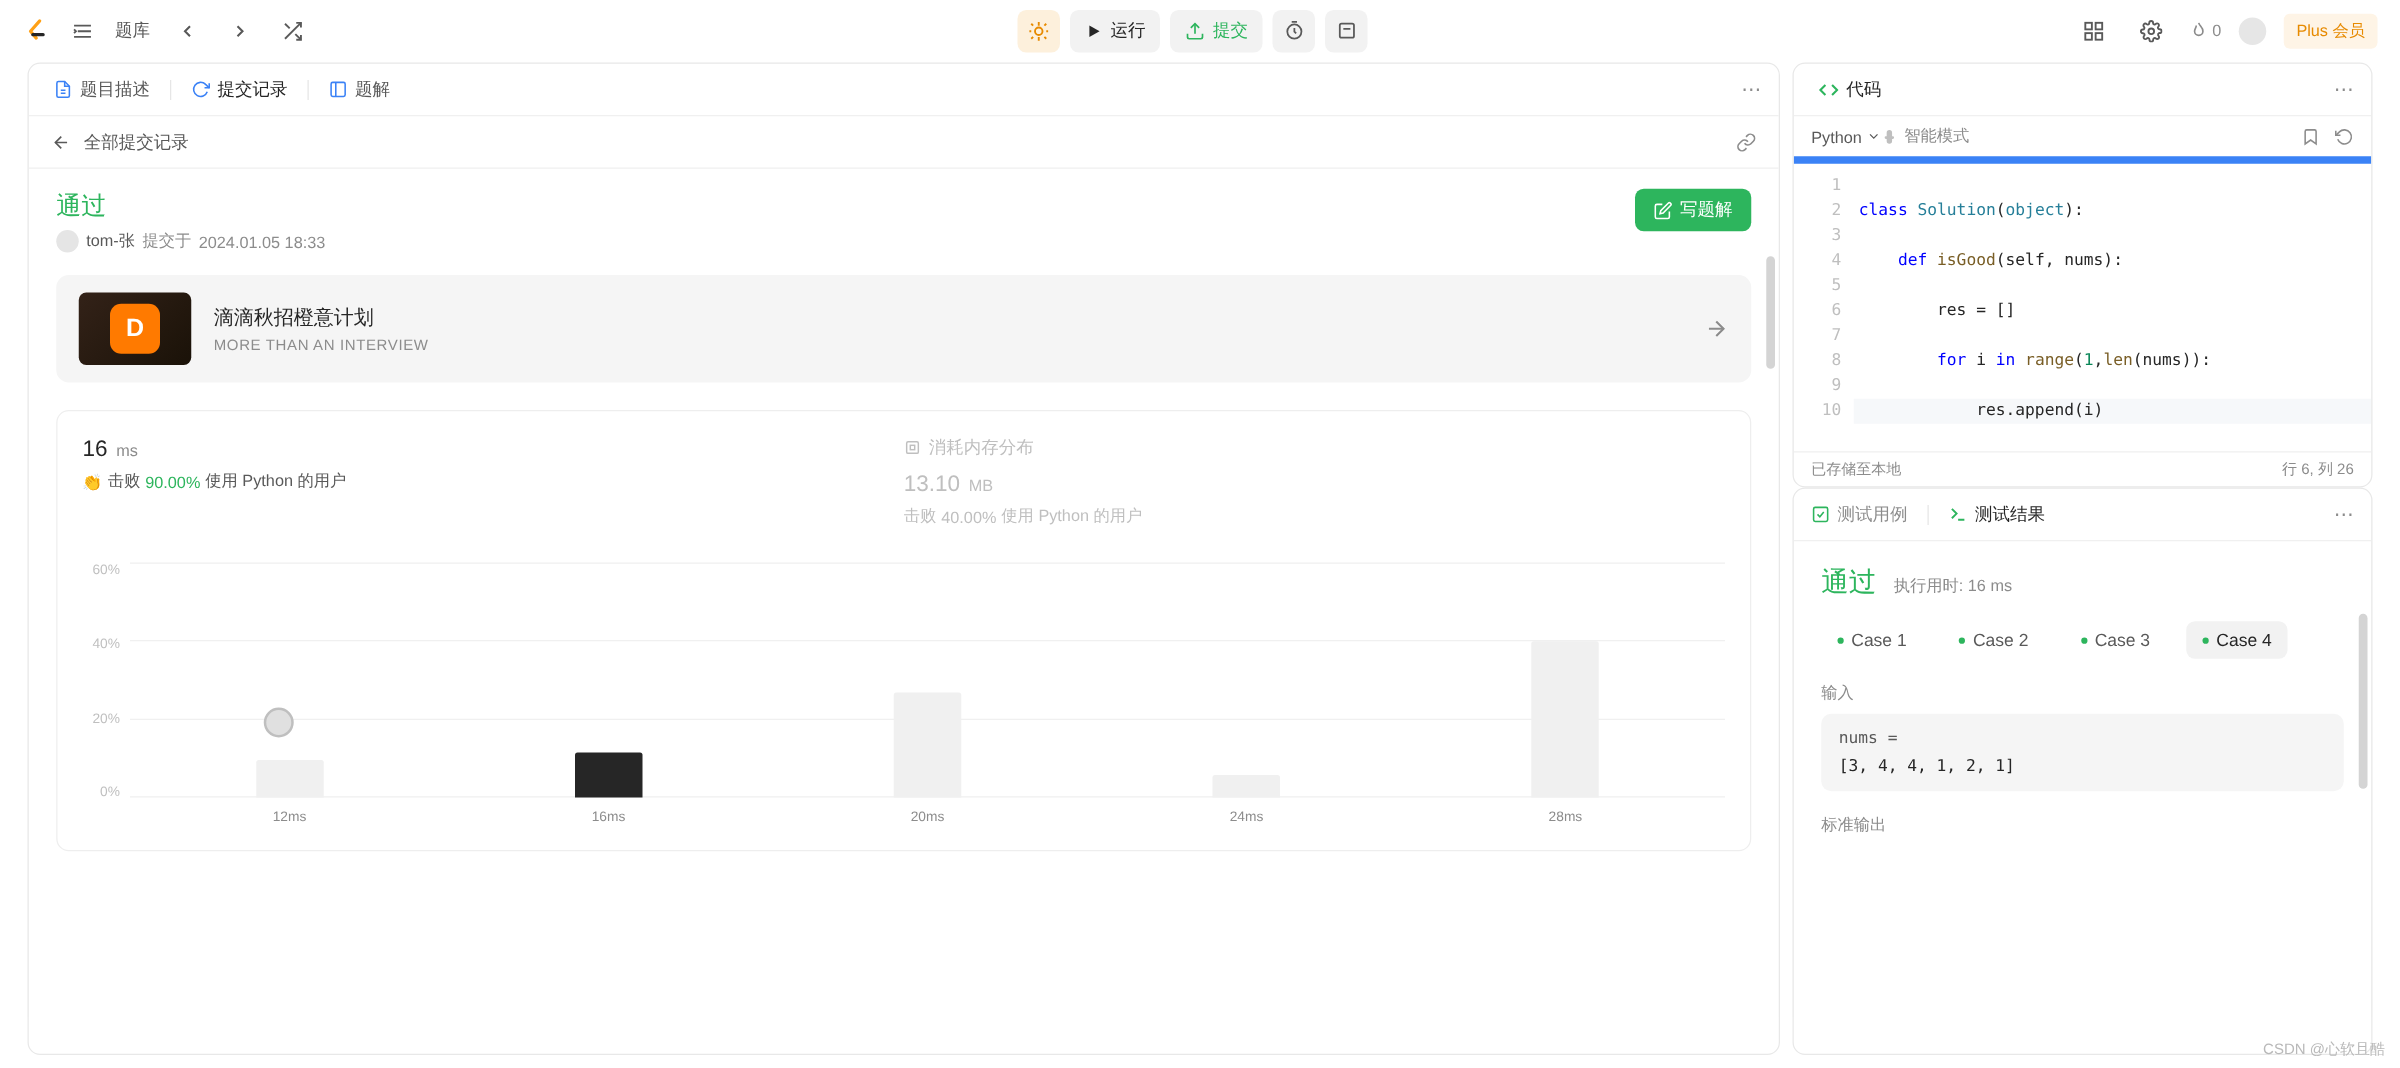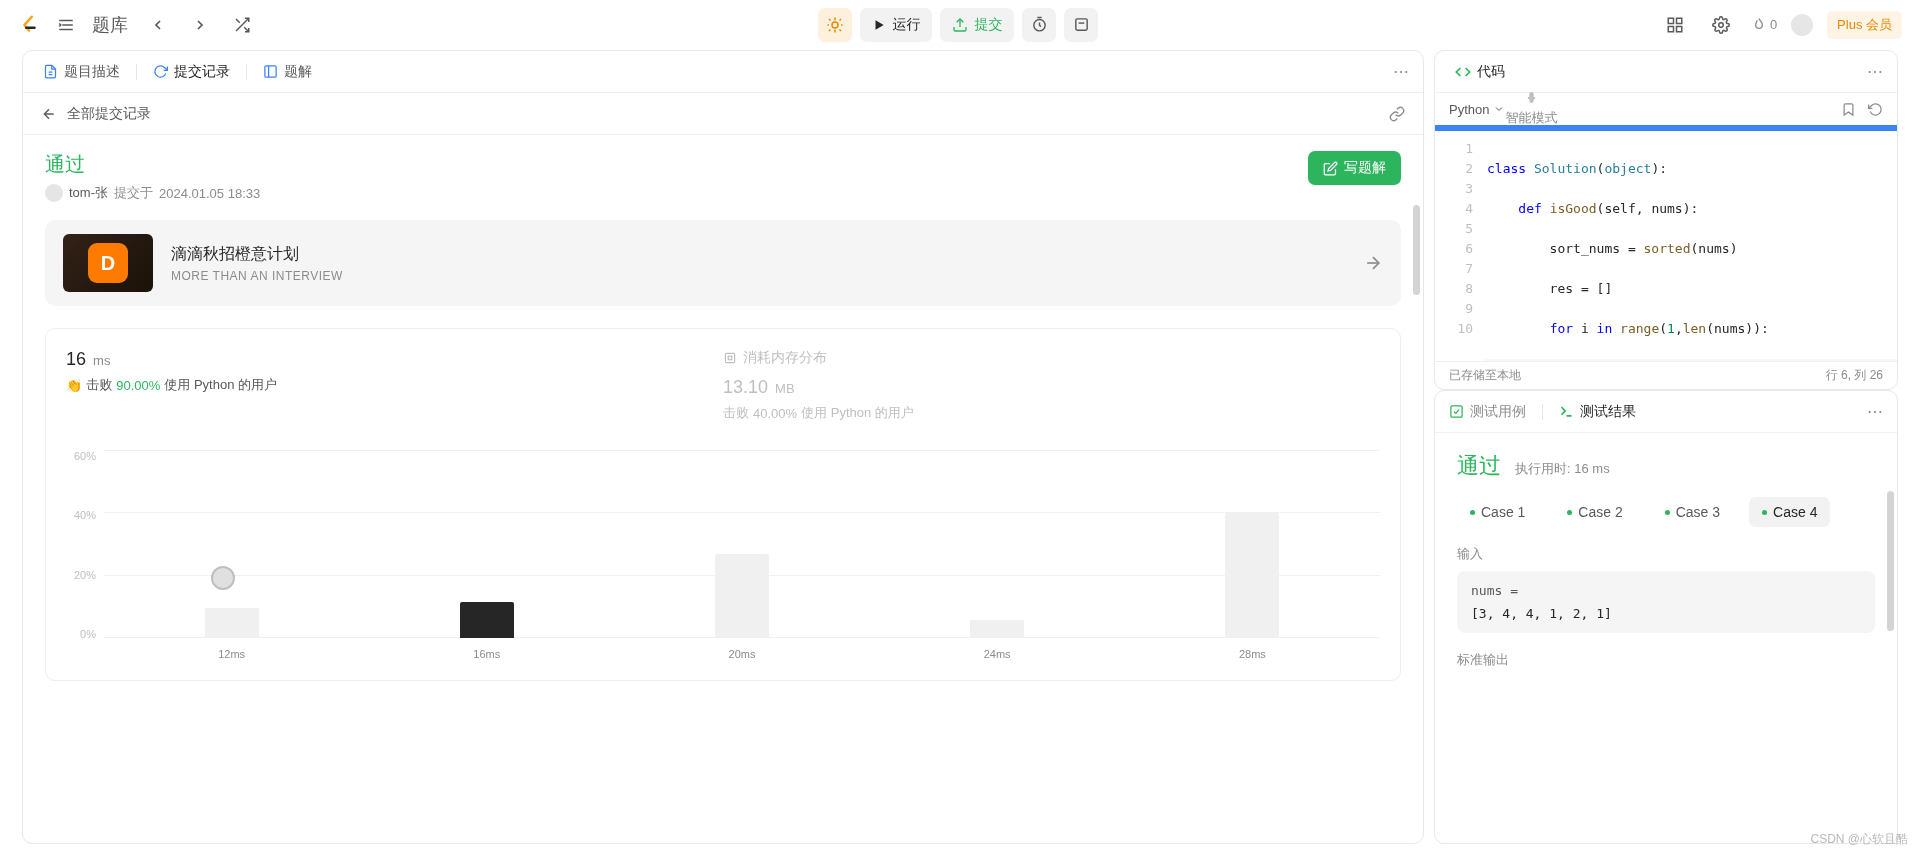--- a/index.html
+++ b/index.html
@@ -1,20 +1,20 @@
 <!DOCTYPE html>
 <html><head>
 <meta charset="utf-8">
 <style>
 * { box-sizing: border-box; margin: 0; padding: 0; }
 body { font-family: -apple-system, BlinkMacSystemFont, "Segoe UI", "PingFang SC", "Microsoft YaHei", sans-serif; background: #fff; color: #262626; height: 854px; overflow: hidden; }
 .topbar { height: 50px; display: flex; align-items: center; padding: 0 18px; gap: 10px; border-bottom: 1px solid transparent; }
 .logo { width: 22px; height: 22px; }
 .topbar .iconbtn { width: 32px; height: 32px; display: inline-flex; align-items: center; justify-content: center; border-radius: 6px; cursor: pointer; color: #595959; }
-.tk-label { font-size: 18px; color: #595959; margin-right: 4px; }
+.tk-label { font-size: 14px; color: #595959; margin-right: 4px; }
 .flex-spacer { flex: 1; }
 .center-btns { display: flex; align-items: center; gap: 8px; }
 .center-btns .btn { height: 34px; display: inline-flex; align-items: center; gap: 6px; padding: 0 12px; border-radius: 7px; background: #f2f2f2; font-size: 14px; cursor: pointer; }
 .center-btns .iconbtn2 { width: 34px; height: 34px; display: inline-flex; align-items: center; justify-content: center; border-radius: 7px; background: #f2f2f2; cursor: pointer; color: #595959; }
 .btn.highlight { background: #fdf0dc; }
 .btn.submit { color: #2db55d; }
 .right-ctrls { display: flex; align-items: center; gap: 14px; }
 .plus-badge { background: #fef4e6; color: #e78a00; font-size: 13px; padding: 5px 10px; border-radius: 5px; }
 .fire-count { display: flex; align-items: center; gap: 3px; color: #8c8c8c; font-size: 13px; }
 .avatar-sm { width: 22px; height: 22px; border-radius: 50%; background: #e6e6e6; }
@@ -61,21 +61,21 @@
 .chart-bars { position: absolute; left: 38px; right: 0; top: 0; bottom: 22px; display: flex; align-items: flex-end; justify-content: space-around; }
 .bar-wrap { width: 54px; display: flex; flex-direction: column; align-items: center; }
 .bar { width: 100%; background: #f0f0f0; border-radius: 2px 2px 0 0; }
 .bar.active { background: #262626; }
 .chart-x { position: absolute; left: 38px; right: 0; bottom: 0; display: flex; justify-content: space-around; font-size: 11px; color: #8c8c8c; }
 .chart-x span { width: 54px; text-align:center; }
 .chart-avatar { position: absolute; width: 24px; height: 24px; border-radius: 50%; border: 2px solid #bfbfbf; background: #e0e0e0; }
 .right-wrapper { flex: 1; display: flex; flex-direction: column; }
 .code-toolbar { height: 38px; display: flex; align-items: center; padding: 0 14px; font-size: 13px; color: #595959; border-bottom: 6px solid #3b82f6;}
 .lang-select { display: flex; align-items: center; gap: 4px; cursor: pointer; }
-.ai-mode { display: flex; align-items: center; gap: 5px; color: #8c8c8c; flex-direction: column; }
+.ai-mode { display: flex; align-items: center; gap: 5px; color: #8c8c8c; }
 .code-toolbar .tb-right { margin-left: auto; display: flex; gap: 12px; color: #8c8c8c;}
 .code-area { flex: 1; display: flex; font-family: Consolas, Monaco, monospace; font-size: 13px; overflow: hidden; line-height: 20px; }
 .gutter { width: 48px; padding: 8px 10px 8px 0; text-align: right; color: #bfbfbf; user-select: none; }
 .gutter div { height: 20px; }
 .code { flex: 1; padding: 8px 0; white-space: pre; position: relative; }
 .code .line { height: 20px; padding-left: 4px; }
 .code .line.cur { background: #f6f8fa; }
 .k-blue { color: #0000ff; }
 .k-teal { color: #267f99; }
 .k-fn { color: #795e26; }
@@ -403,21 +403,20 @@
             <div>5</div>
             <div>6</div>
             <div>7</div>
             <div>8</div>
             <div>9</div>
             <div>10</div>
           </div>
         <div class="code">
 <div class="line"><span class="k-blue">class</span> <span class="k-teal">Solution</span>(<span class="k-teal">object</span>):</div>
 <div class="line">    <span class="k-blue">def</span> <span class="k-fn">isGood</span>(self, nums):</div>
-<div class="line">        sort_nums = <span class="k-fn">sorted</span>(nums)</div>
 <div class="line">        res = []</div>
 <div class="line">        <span class="k-blue">for</span> i <span class="k-blue">in</span> <span class="k-fn">range</span>(<span class="k-num">1</span>,<span class="k-fn">len</span>(nums)):</div>
 <div class="line cur">            res.append(i)</div>
 
 
 
 
         </div>
       </div>
       <div class="code-status">

